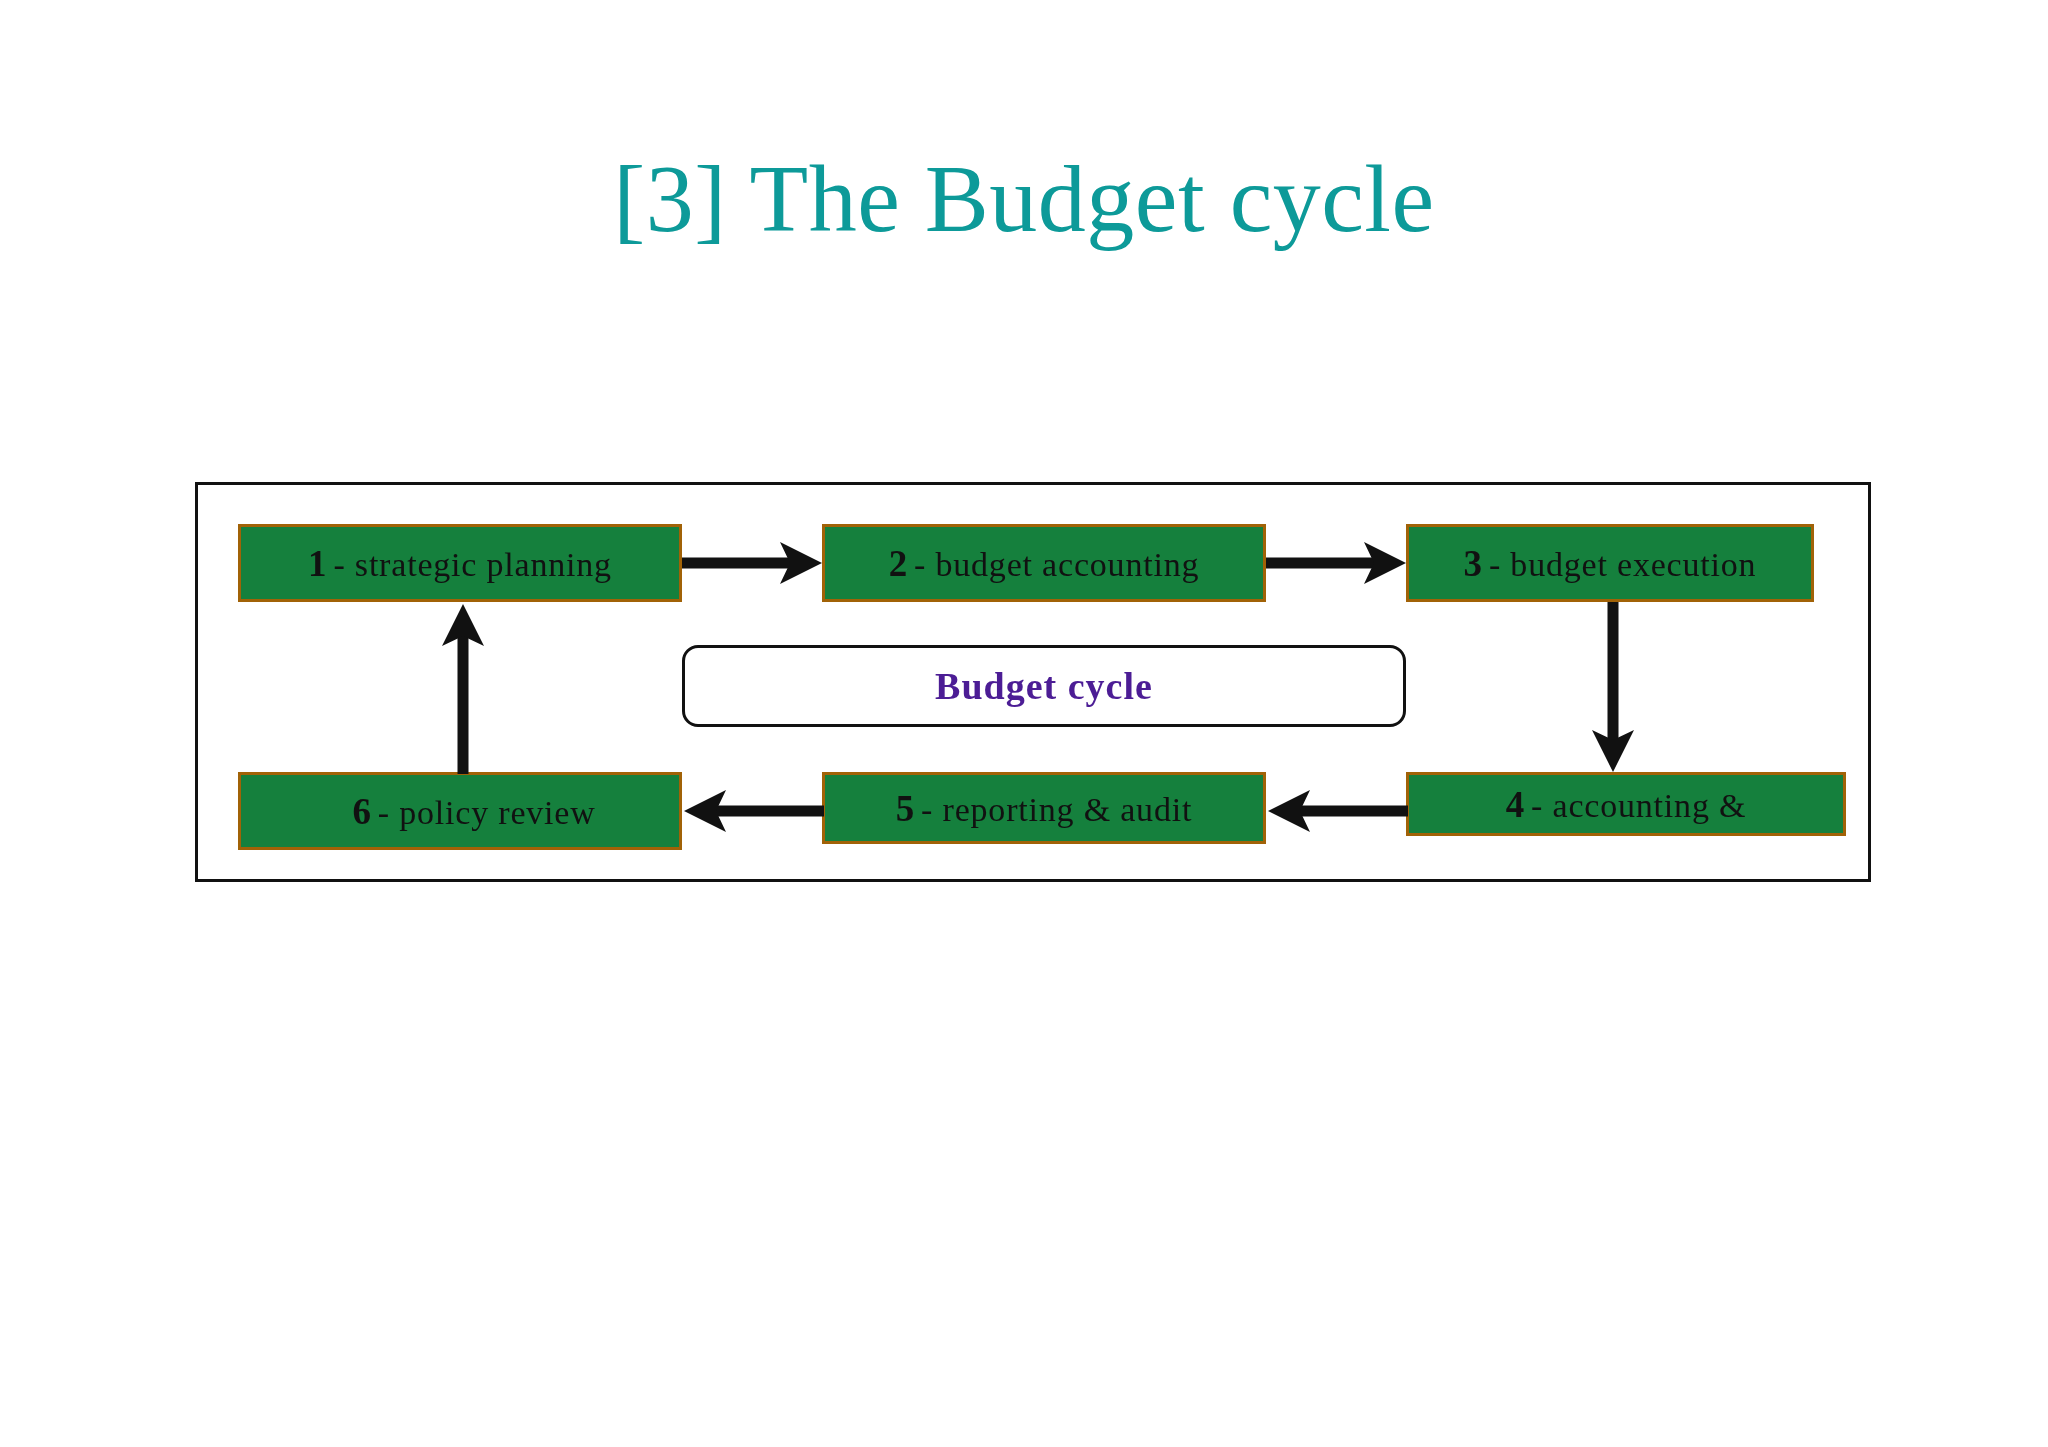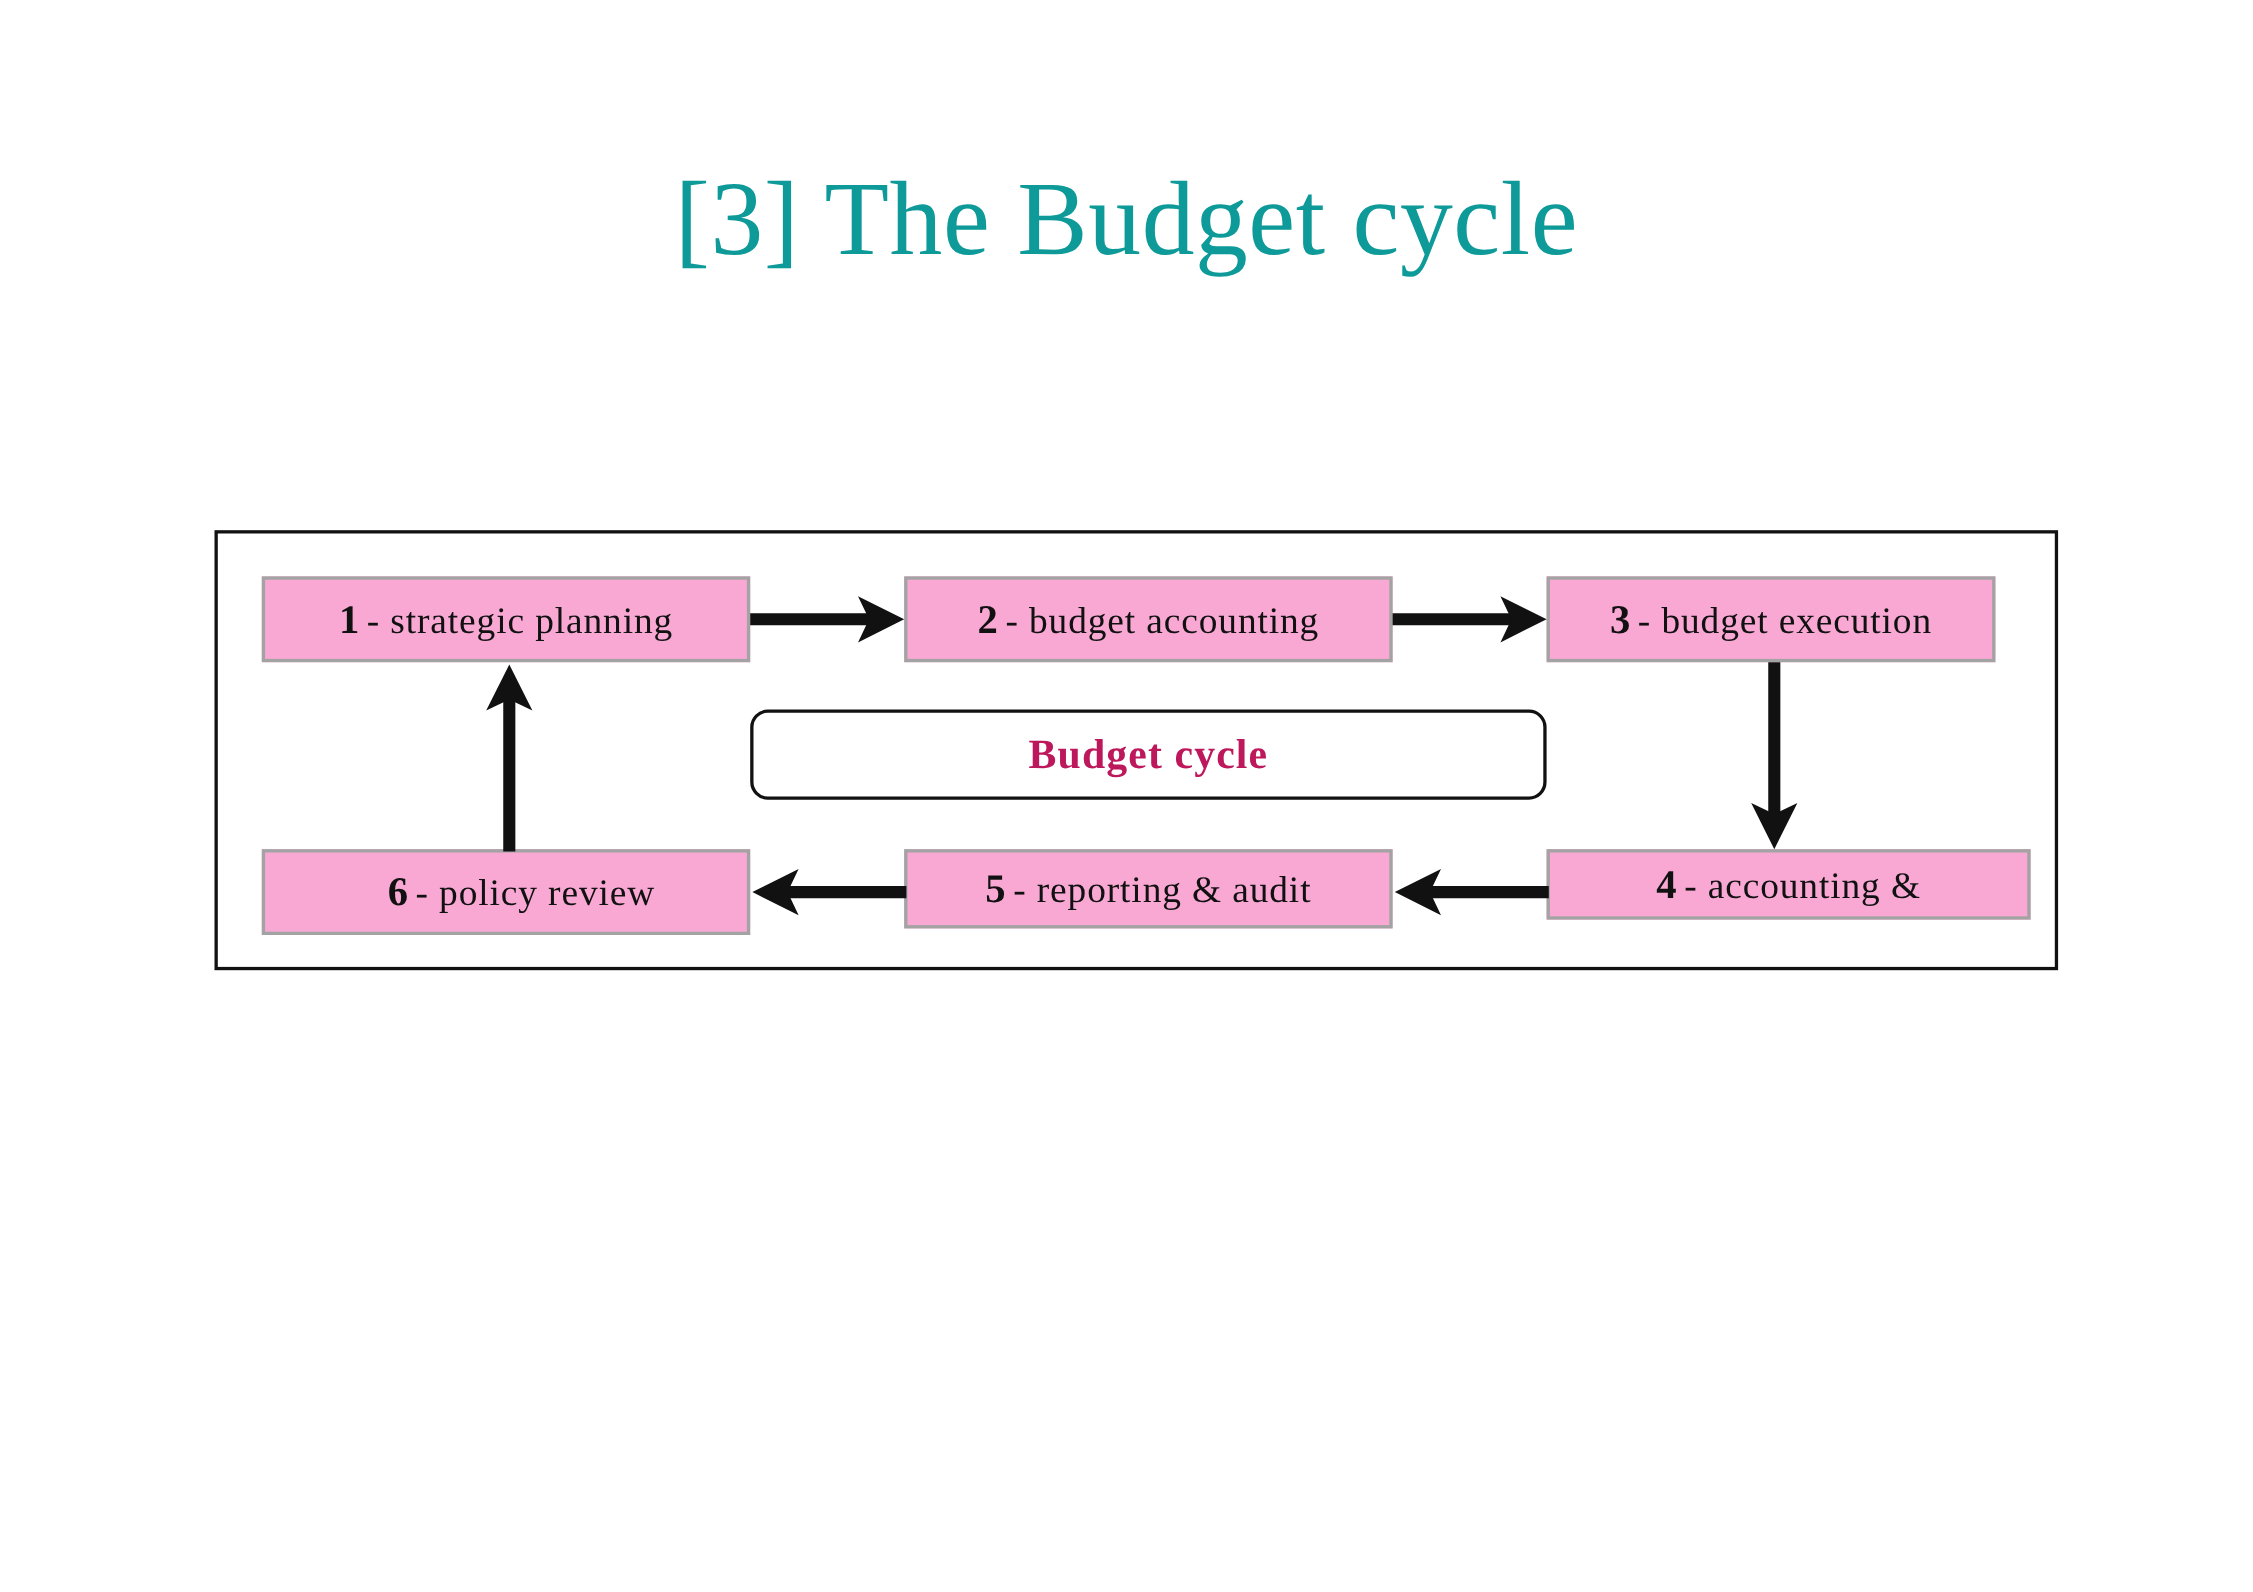--- a/index.html
+++ b/index.html
@@ -40,22 +40,22 @@
     height: 400px;
     border: 3px solid #111111;
     box-sizing: border-box;
     background: #ffffff;
   }
 
   
   .stage-box {
     position: absolute;
     box-sizing: border-box;
-    border: 3px solid #a3a3a3;
-    background: #f9a8d4;
+    border: 3px solid #a16207;
+    background: #15803d;
     display: flex;
     align-items: center;
     justify-content: center;
     text-align: center;
   }
   .stage-label {
     font-family: "Liberation Serif", serif;
     font-size: 34px;
     color: #111111;
     white-space: nowrap;
@@ -87,21 +87,21 @@
     border-radius: 16px;
     background: #ffffff;
     display: flex;
     align-items: center;
     justify-content: center;
   }
   #center-label {
     font-family: "Liberation Serif", serif;
     font-weight: 700;
     font-size: 38px;
-    color: #be185d;
+    color: #4c1d95;
     letter-spacing: 1px;
     white-space: nowrap;
   }
 
   
   .arrow-svg {
     position: absolute;
     overflow: visible;
   }
   #arrow-1-2 { left: 682px; top: 540px; }

